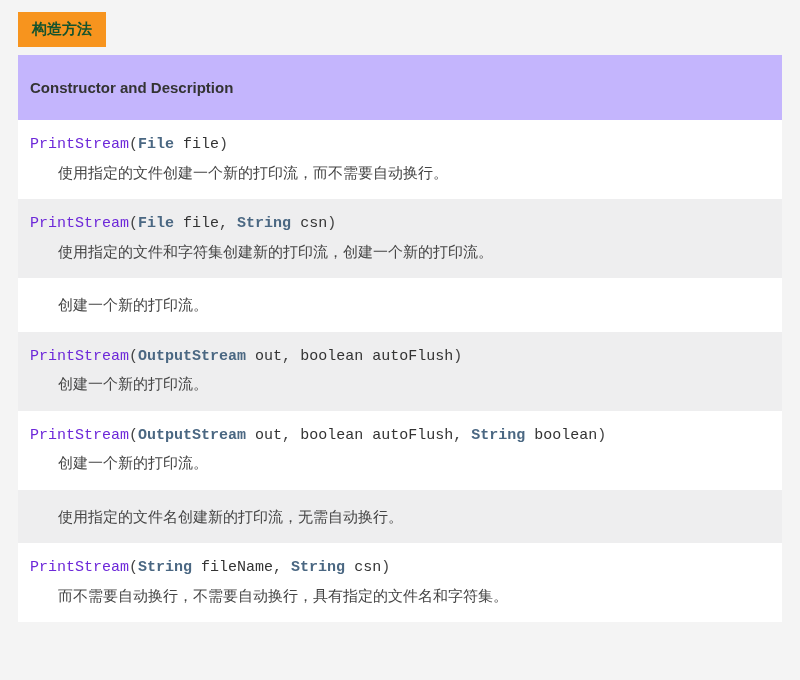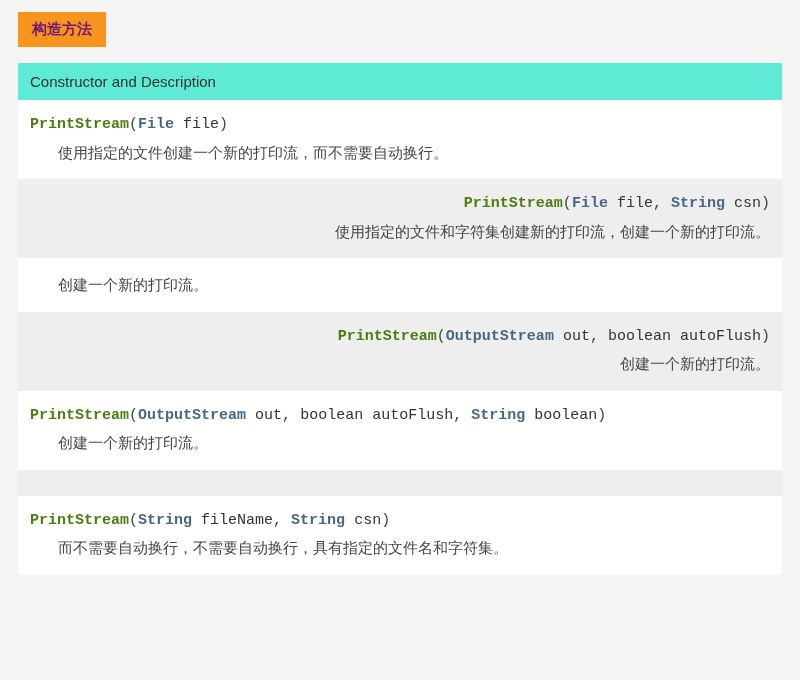--- a/index.html
+++ b/index.html
@@ -7,46 +7,46 @@
     font-family: Arial, "Microsoft YaHei", "PingFang SC", sans-serif;
     background: #f4f4f4;
     padding: 12px 18px;
     width: 800px;
     font-size: 15px;
     color: #444;
   }
   .badge {
     display: inline-block;
     background: #f7941e;
-    color: #701a75;
+    color: #14532d;
     font-weight: bold;
     padding: 8px 14px;
     font-size: 15px;
-    margin-bottom: 16px;
+    margin-bottom: 8px;
   }
   .table-header {
-    background: #5eead4;
+    background: #c4b5fd;
     color: #333;
-    font-weight: normal;
-    padding: 10px 12px;
+    font-weight: bold;
+    padding: 24px 12px;
     font-size: 15px;
   }
   .row {
     padding: 12px 12px 14px 12px;
     line-height: 1.7;
   }
   .row.odd  { background: #ffffff; }
-  .row.even { background: #eeeeef; text-align: right; }
+  .row.even { background: #eeeeef; }
   .mono {
     font-family: "Consolas", "Courier New", monospace;
     font-size: 15px;
   }
   .link {
-    color: #4d7c0f;
-    font-weight: bold;
+    color: #6d28d9;
+    font-weight: normal;
   }
   .param-type {
     color: #4a6782;
     font-weight: bold;
   }
   .plain {
     color: #333;
   }
   .desc {
     color: #444;
@@ -78,20 +78,21 @@
     </div>
     <div class="row even">
       <div class="mono"><span class="link">PrintStream</span>(<span class="param-type">OutputStream</span> <span class="plain">out</span>, <span class="plain">boolean</span> <span class="plain">autoFlush</span>)</div>
       <div class="desc">创建一个新的打印流。</div>
     </div>
     <div class="row odd">
       <div class="mono"><span class="link">PrintStream</span>(<span class="param-type">OutputStream</span> <span class="plain">out</span>, <span class="plain">boolean</span> <span class="plain">autoFlush</span>, <span class="param-type">String</span> <span class="plain">boolean</span>)</div>
       <div class="desc">创建一个新的打印流。</div>
     </div>
     <div class="row even">
+      <div class="desc">使用指定的文件名创建新的打印流，无需自动换行。</div>
     </div>
     <div class="row odd">
       <div class="mono"><span class="link">PrintStream</span>(<span class="param-type">String</span> <span class="plain">fileName</span>, <span class="param-type">String</span> <span class="plain">csn</span>)</div>
       <div class="desc">而不需要自动换行，不需要自动换行，具有指定的文件名和字符集。</div>
     </div>
   </div>
 
 
 
 

